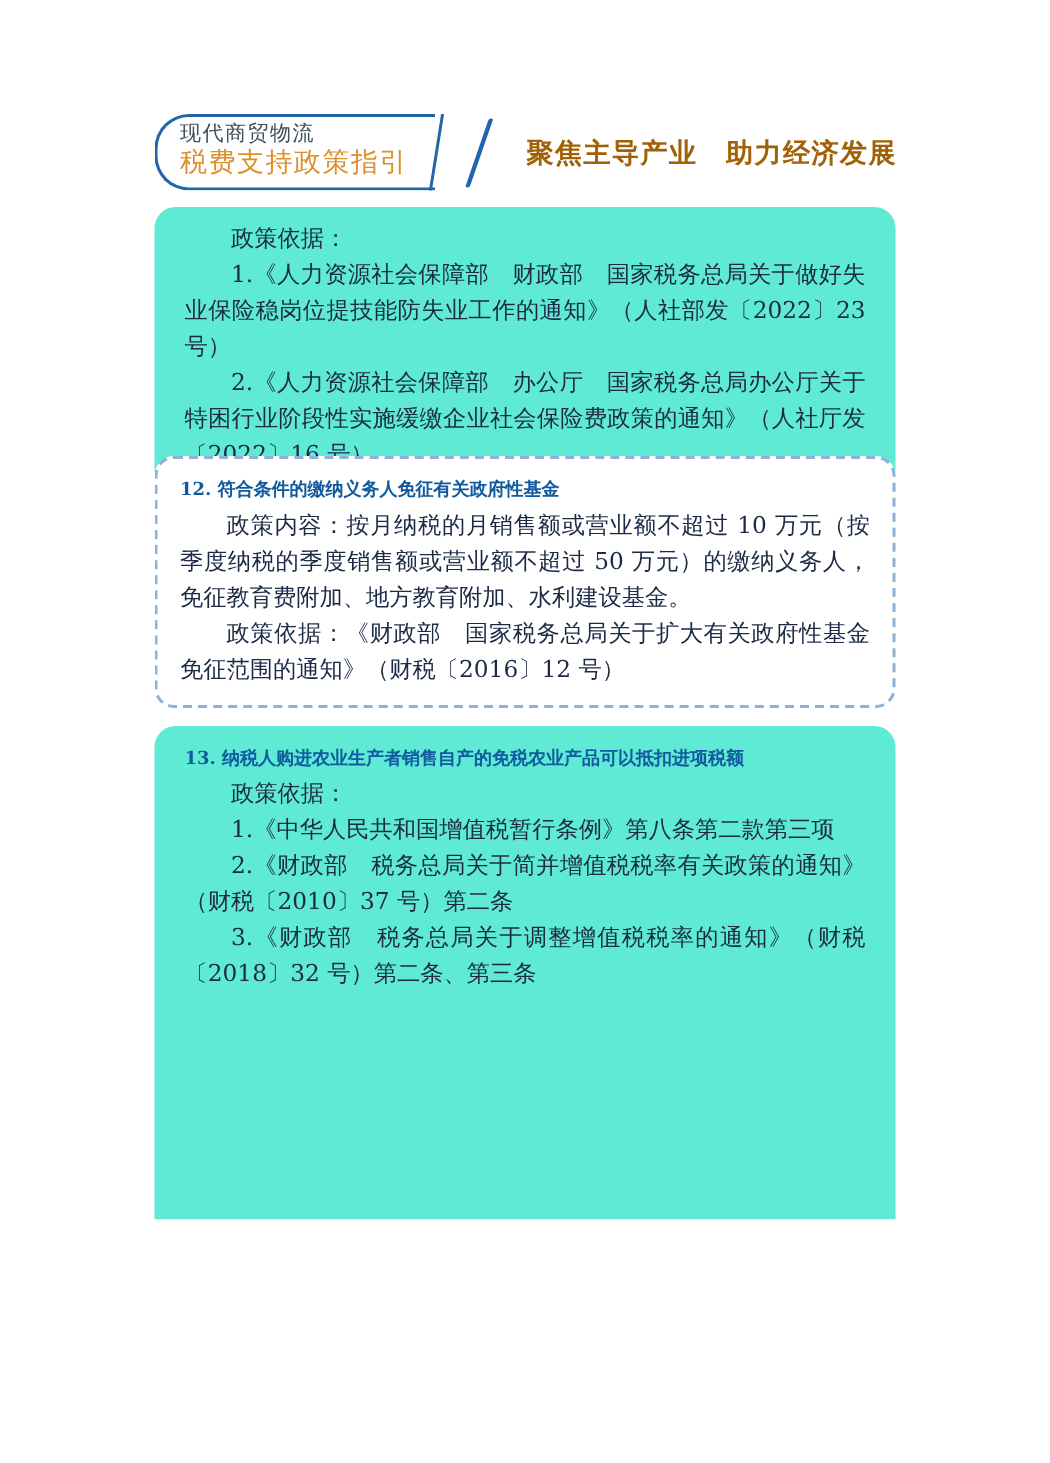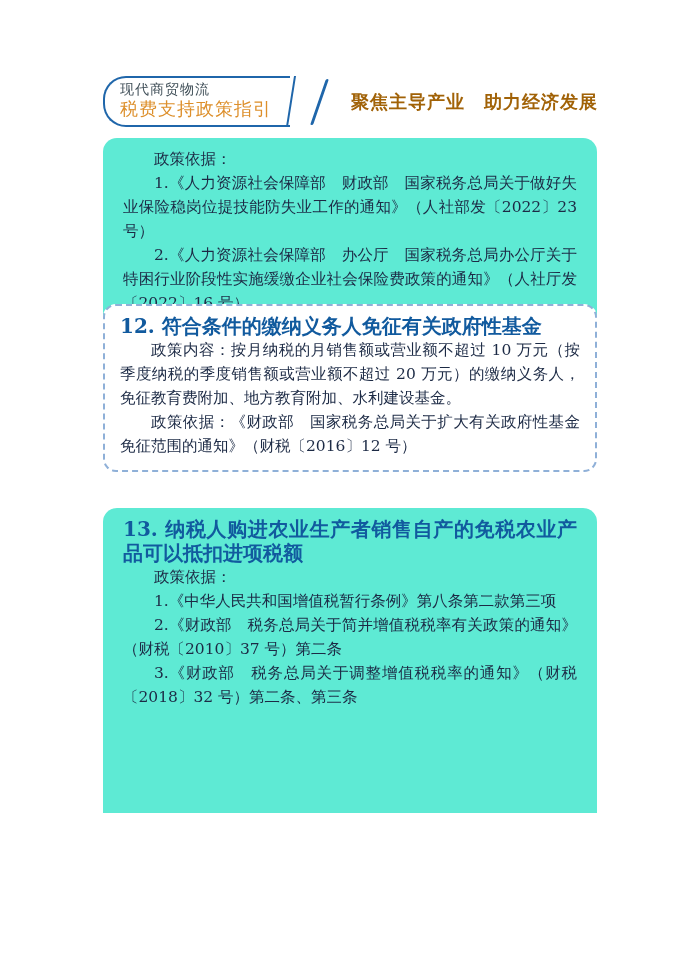--- a/index.html
+++ b/index.html
@@ -75,36 +75,36 @@
     position: absolute;
     left: 103px;
     width: 494px;
     box-sizing: border-box;
     font-size: 15.5px;
     line-height: 24px;
     color: #1c2a45;
     text-align: justify;
   }
   .box p { margin: 0; text-indent: 2em; }
-  .box p.box-title { text-indent: 0; font-weight: bold; color: #115a9e; font-size: 20px; }
+  .box p.box-title { text-indent: 0; font-weight: bold; color: #115a9e; font-size: 12px; }
 
   .box-plain {
     background: #5eead4;
     border-radius: 14px;
     padding: 9px 20px 11px;
   }
   .box-dashed {
     background: #ffffff;
     border: 2px dashed #8fb0d8;
     border-radius: 13px;
     padding: 8px 15px 12px;
   }
   #box1 { top: 138px; min-height: 152px; }
   #box2 { top: 304px; min-height: 166px; }
-  #box3 { top: 508px; min-height: 356px; }
+  #box3 { top: 484px; min-height: 356px; }
 
   
   .footer-rule {
     position: absolute;
     left: 99px;
     top: 878px;
     width: 129px;
     height: 2px;
     background: #1b5fa8;
   }
@@ -140,21 +140,21 @@
   </div>
 
   <div class="box box-plain" id="box1">
     <p>政策依据：</p>
     <p>1.《人力资源社会保障部　财政部　国家税务总局关于做好失业保险稳岗位提技能防失业工作的通知》（人社部发〔2022〕23 号）</p>
     <p>2.《人力资源社会保障部　办公厅　国家税务总局办公厅关于特困行业阶段性实施缓缴企业社会保险费政策的通知》（人社厅发〔2022〕16 号）</p>
   </div>
 
   <div class="box box-dashed" id="box2">
     <p class="box-title">12. 符合条件的缴纳义务人免征有关政府性基金</p>
-    <p>政策内容：按月纳税的月销售额或营业额不超过 10 万元（按季度纳税的季度销售额或营业额不超过 20 万元）的缴纳义务人，免征教育费附加、地方教育附加、水利建设基金。</p>
+    <p>政策内容：按月纳税的月销售额或营业额不超过 10 万元（按季度纳税的季度销售额或营业额不超过 50 万元）的缴纳义务人，免征教育费附加、地方教育附加、水利建设基金。</p>
     <p>政策依据：《财政部　国家税务总局关于扩大有关政府性基金免征范围的通知》（财税〔2016〕12 号）</p>
   </div>
 
   <div class="box box-plain" id="box3">
     <p class="box-title">13. 纳税人购进农业生产者销售自产的免税农业产品可以抵扣进项税额</p>
     <p>政策依据：</p>
     <p>1.《中华人民共和国增值税暂行条例》第八条第二款第三项</p>
     <p>2.《财政部　税务总局关于简并增值税税率有关政策的通知》（财税〔2010〕37 号）第二条</p>
     <p>3.《财政部　税务总局关于调整增值税税率的通知》（财税〔2018〕32 号）第二条、第三条</p>
   </div>

